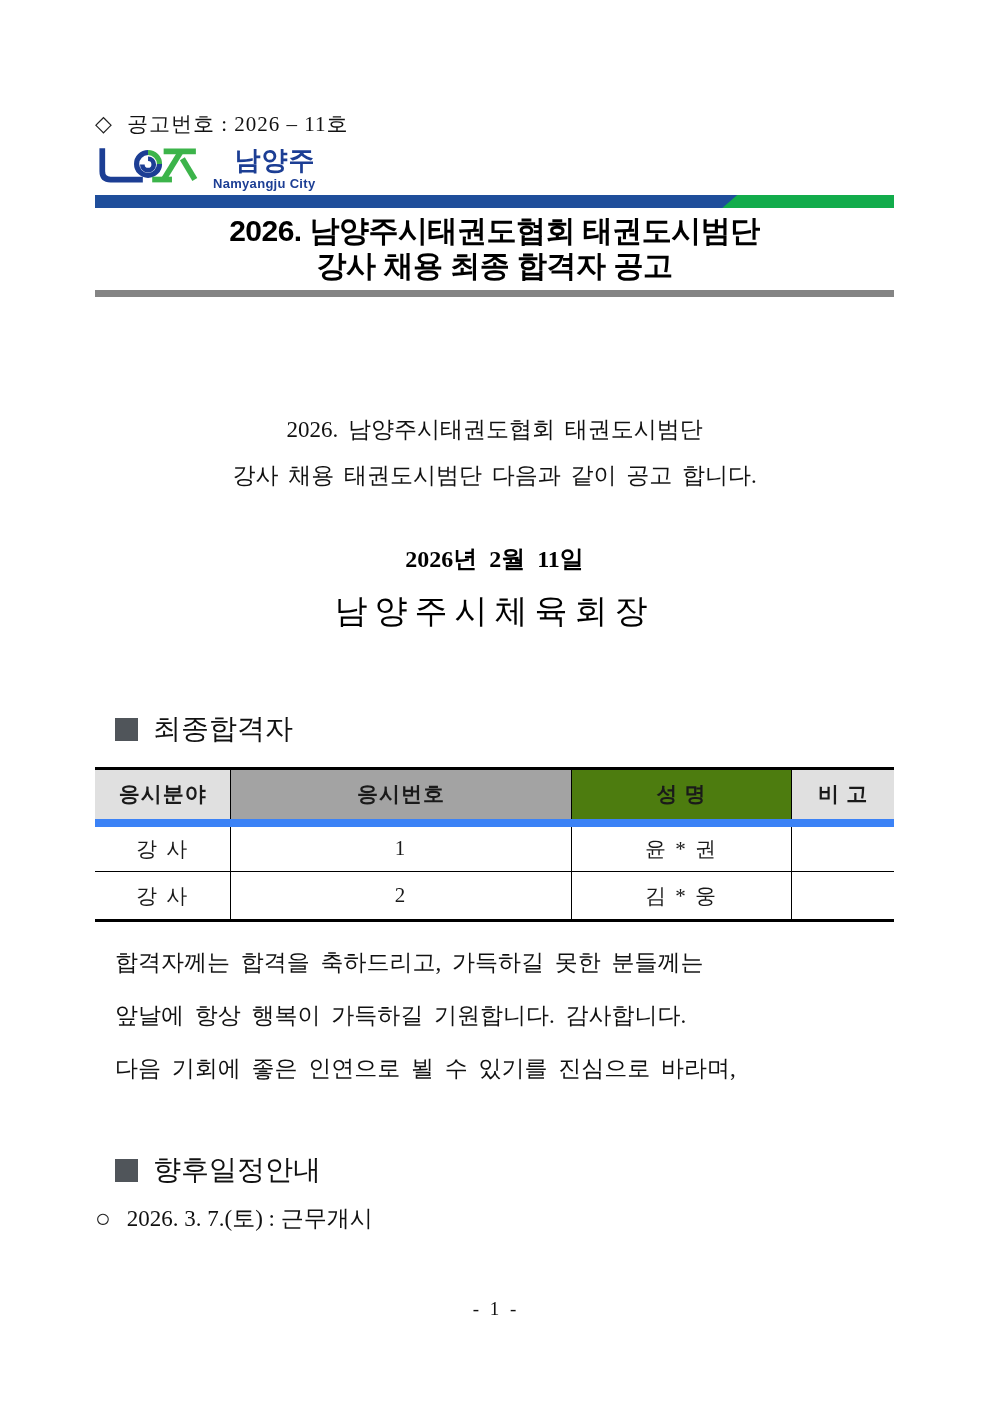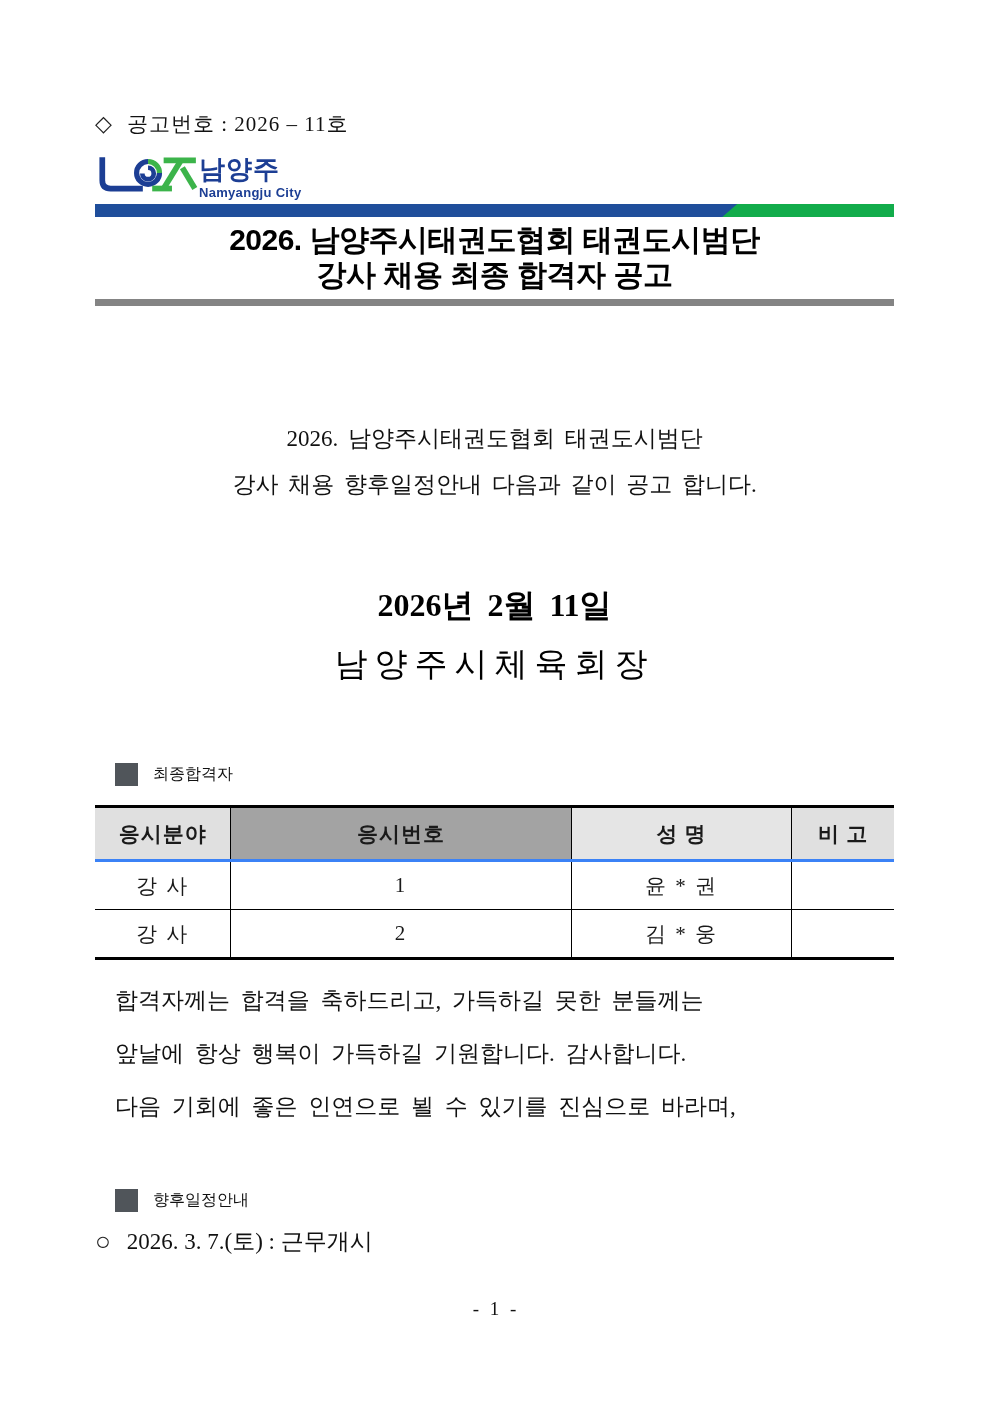--- a/index.html
+++ b/index.html
@@ -17,21 +17,21 @@
   .notice-line {
     padding-top: 110px;
     font-size: 21px;
     letter-spacing: 1px;
     display: flex; align-items: center; gap: 14px;
     color: #111;
   }
   .diamond { font-size: 22px; color: #222; }
 
   
-  .logo-row { margin-top: 16px; display: flex; align-items: flex-start; gap: 0; height: 48px; }
+  .logo-row { margin-top: 7px; display: flex; align-items: flex-start; gap: 14px; height: 48px; text-align: right; }
   .logo-mark { width: 104px; height: 42px; }
   .logo-text { display: flex; flex-direction: column; justify-content: center; margin-top: 2px; }
   .logo-kr { font-family: "Liberation Sans", "DejaVu Sans", sans-serif; font-weight: bold; font-size: 26px; line-height: 26px; color: #1c3e94; letter-spacing: 1px; }
   .logo-en { font-family: "Liberation Sans", "DejaVu Sans", sans-serif; font-weight: bold; font-size: 13px; color: #1c3e94; margin-top: 3px; letter-spacing: 0.3px; }
 
   
   .color-bar { position: relative; margin-top: 2px; height: 13px; width: 100%; }
   .color-bar .blue {
     position: absolute; left: 0; top: 0; height: 100%; width: 81%;
     clip-path: polygon(0 0, 100% 0, calc(100% - 15px) 100%, 0 100%);
@@ -50,37 +50,37 @@
     font-size: 30px;
     line-height: 35px;
     color: #000;
     letter-spacing: -0.5px;
   }
   .gray-rule { margin-top: 7px; height: 7px; width: 100%; }
 
   
   .intro { margin-top: 110px; text-align: center; font-size: 23px; line-height: 46px; color: #111; word-spacing: 4px; }
 
-  .date-line { margin-top: 76px; text-align: center; font-size: 32px; font-weight: bold; color: #000; word-spacing: 6px; }
+  .date-line { margin-top: 44px; text-align: center; font-size: 24px; font-weight: bold; color: #000; word-spacing: 6px; }
   .signature { margin-top: 14px; text-align: center; font-size: 33px; color: #000; letter-spacing: 7px; }
 
   
-  .section { display: flex; align-items: center; gap: 15px; padding-left: 20px; font-size: 16px; color: #111; }
+  .section { display: flex; align-items: center; gap: 15px; padding-left: 20px; font-size: 28px; color: #111; }
   .section.first { margin-top: 76px; }
   .section.second { margin-top: 56px; }
   .sq-bullet { width: 23px; height: 23px; flex: 0 0 auto; }
 
   
   table.pass-table { margin-top: 19px; width: 100%; border-collapse: collapse; border-top: 3px solid #000; border-bottom: 3px solid #000; }
   table.pass-table th, table.pass-table td { border: 1.5px solid #000; text-align: center; vertical-align: middle; font-size: 21px; }
   table.pass-table th { height: 54px; font-weight: bold; letter-spacing: 1px; }
   table.pass-table td { height: 49px; font-weight: normal; letter-spacing: 2px; font-family: Liberation Serif, serif; }
   table.pass-table th:first-child, table.pass-table td:first-child { border-left: none; }
   table.pass-table th:last-child, table.pass-table td:last-child { border-right: none; }
-  table.pass-table thead th { border-bottom: 3px solid #3b82f6; }
+  table.pass-table thead th { border-bottom: 8px solid #3b82f6; }
 
   
   .closing { margin-top: 14px; padding: 0 0 0 20px; font-size: 23px; line-height: 53px; color: #111; word-spacing: 5px; }
 
   
   .schedule-line { margin-top: 14px; display: flex; align-items: center; gap: 16px; font-size: 23px; color: #111; }
   .circle-bullet { font-size: 26px; line-height: 23px; color: #222; }
 
   
   .footer { position: absolute; left: 0; top: 1298px; width: 100%; text-align: center; font-size: 19px; color: #111; letter-spacing: 3px; }
@@ -118,21 +118,21 @@
   </div>
 
   <div class="doc-title">
     <div>2026. 남양주시태권도협회 태권도시범단</div>
     <div>강사 채용 최종 합격자 공고</div>
   </div>
   <div class="gray-rule" style="background:#848484"></div>
 
   <div class="intro">
     <div>2026. 남양주시태권도협회 태권도시범단</div>
-    <div>강사 채용 향후일정안내 다음과 같이 공고 합니다.</div>
+    <div>강사 채용 태권도시범단 다음과 같이 공고 합니다.</div>
   </div>
 
   <div class="date-line">2026년 2월 11일</div>
   <div class="signature">남양주시체육회장</div>
 
   <div class="section first">
     <span class="sq-bullet" style="background:#50555a"></span>
     <span>최종합격자</span>
   </div>
 
@@ -140,21 +140,21 @@
     <colgroup>
       <col style="width:17%">
         <col style="width:42.6%">
         <col style="width:27.6%">
         <col style="width:12.8%">
     </colgroup>
     <thead>
       <tr>
         <th style="background:#e0e0e0">응시분야</th>
         <th style="background:#a3a3a3">응시번호</th>
-        <th style="background:#e5e5e5">성 명</th>
+        <th style="background:#4d7c0f">성 명</th>
         <th style="background:#e0e0e0">비 고</th>
       </tr>
     </thead>
     <tbody>
       <tr>
         <td>강 사</td>
         <td>1</td>
         <td>윤 * 권</td>
         <td></td>
       </tr>

